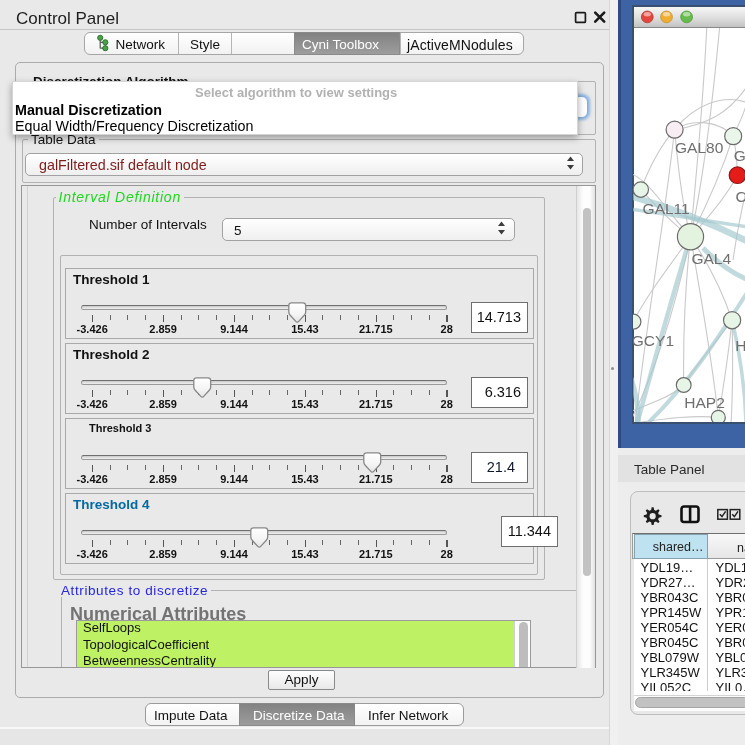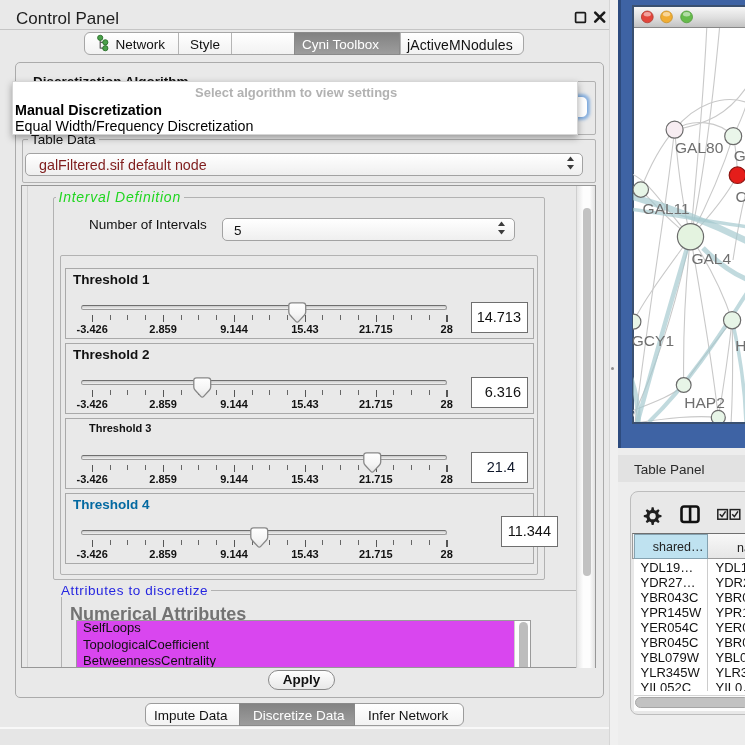--- a/index.html
+++ b/index.html
@@ -159,33 +159,33 @@
             </linearGradient>
           </defs>
       <path d="M3.6,0.8 L14.9,0.8 Q17.7,0.8 17.7,3.6 L17.7,10 Q17.7,11.9 16.3,13.2 L10.7,19.4 Q9.25,21 7.8,19.4 L2.2,13.2 Q0.8,11.9 0.8,10 L0.8,3.6 Q0.8,0.8 3.6,0.8 Z" fill="url(#thg3)" stroke="#878787" stroke-width="1.3"></path>
     </svg>
     <div class="abs" style="left:404.5px;top:22px;width:57.5px;height:31px;background:#fff;border:1.3px solid #6f6f6f;box-sizing:border-box;font-size:14.5px;color:#111;text-align:right;line-height:28px;padding-right:6px;margin-left:30px;">11.344</div>
   </div>
 
   <div class="grp" style="left:39px;top:404px;width:517px;height:90px;"></div>
   <div class="lbl gtit" style="left:36px;top:398px;color:#2626e0;letter-spacing:0.6px;">Attributes to discretize</div>
   <div class="lbl" style="left:48px;top:418px;font-size:18px;font-weight:bold;color:#737373;">Numerical Attributes</div>
-  <div class="abs" style="left:54px;top:434px;width:455px;height:70px;background:#d946ef;border:1px solid #9a9a9a;box-sizing:border-box;">
+  <div class="abs" style="left:54px;top:434px;width:455px;height:70px;background:#bef264;border:1px solid #9a9a9a;box-sizing:border-box;">
     <div class="lbl" style="left:6px;top:-1.3px;font-size:13px;color:#111;">SelfLoops</div>
     <div class="lbl" style="left:6px;top:15.5px;font-size:13px;color:#111;">TopologicalCoefficient</div>
     <div class="lbl" style="left:6px;top:32.3px;font-size:13px;color:#111;">BetweennessCentrality</div>
     <div class="abs" style="right:0;top:0;width:15px;height:70px;background:#fdfdfd;border-left:1px solid #cfcfcf;"></div>
     <div class="abs" style="right:2.5px;top:1px;width:9px;height:68px;background:#bdbdbd;border-radius:5px;"></div>
   </div>
 </div>
 
 <div class="abs" style="left:575.5px;top:185.5px;width:19px;height:482px;background:linear-gradient(to right,#e6e6e6,#fdfdfd 35%,#fdfdfd 70%,#e2e2e2);border-left:1px solid #cfcfcf;box-sizing:border-box;"></div>
 <div class="abs" style="left:582.8px;top:208px;width:8px;height:368px;background:#c2c2c2;border-radius:4.5px;"></div>
 
-<div class="abs" style="left:268px;top:670px;width:67px;height:20px;background:linear-gradient(#fefefe,#e8e8e8);border:1px solid #898989;border-radius:10px;box-sizing:border-box;text-align:center;font-size:13.5px;font-weight:700;line-height:18px;color:#111;">Apply</div>
+<div class="abs" style="left:268px;top:670px;width:67px;height:20px;background:linear-gradient(#fefefe,#e8e8e8);border:1px solid #898989;border-radius:2px;box-sizing:border-box;text-align:center;font-size:13.5px;font-weight:400;line-height:18px;color:#111;">Apply</div>
 
 <div class="abs" style="left:145px;top:703px;width:319px;height:23px;background:linear-gradient(#ffffff,#f2f2f2);border:1px solid #9b9b9b;border-radius:6px;box-sizing:border-box;"></div>
 <div class="abs" style="left:239px;top:703px;width:116px;height:23px;background:linear-gradient(#838383,#9c9c9c);border:1px solid #8a8a8a;box-sizing:border-box;"></div>
 <div class="tseg" style="left:154px;top:708px;">Impute Data</div>
 <div class="tseg" style="left:253px;top:708px;color:#fff;">Discretize Data</div>
 <div class="tseg" style="left:368px;top:708px;">Infer Network</div>
 <div class="abs" style="left:0;top:727px;width:609px;height:2px;background:#f8f8f8;"></div>
 <div class="abs" style="left:0;top:729px;width:609px;height:16px;background:#e6e6e6;"></div>
 
 <div class="abs" style="left:12px;top:81px;width:566px;height:54px;background:#fff;border:1px solid #d6d6d6;box-shadow:0 3px 7px rgba(0,0,0,.35);box-sizing:border-box;z-index:30;"></div>

